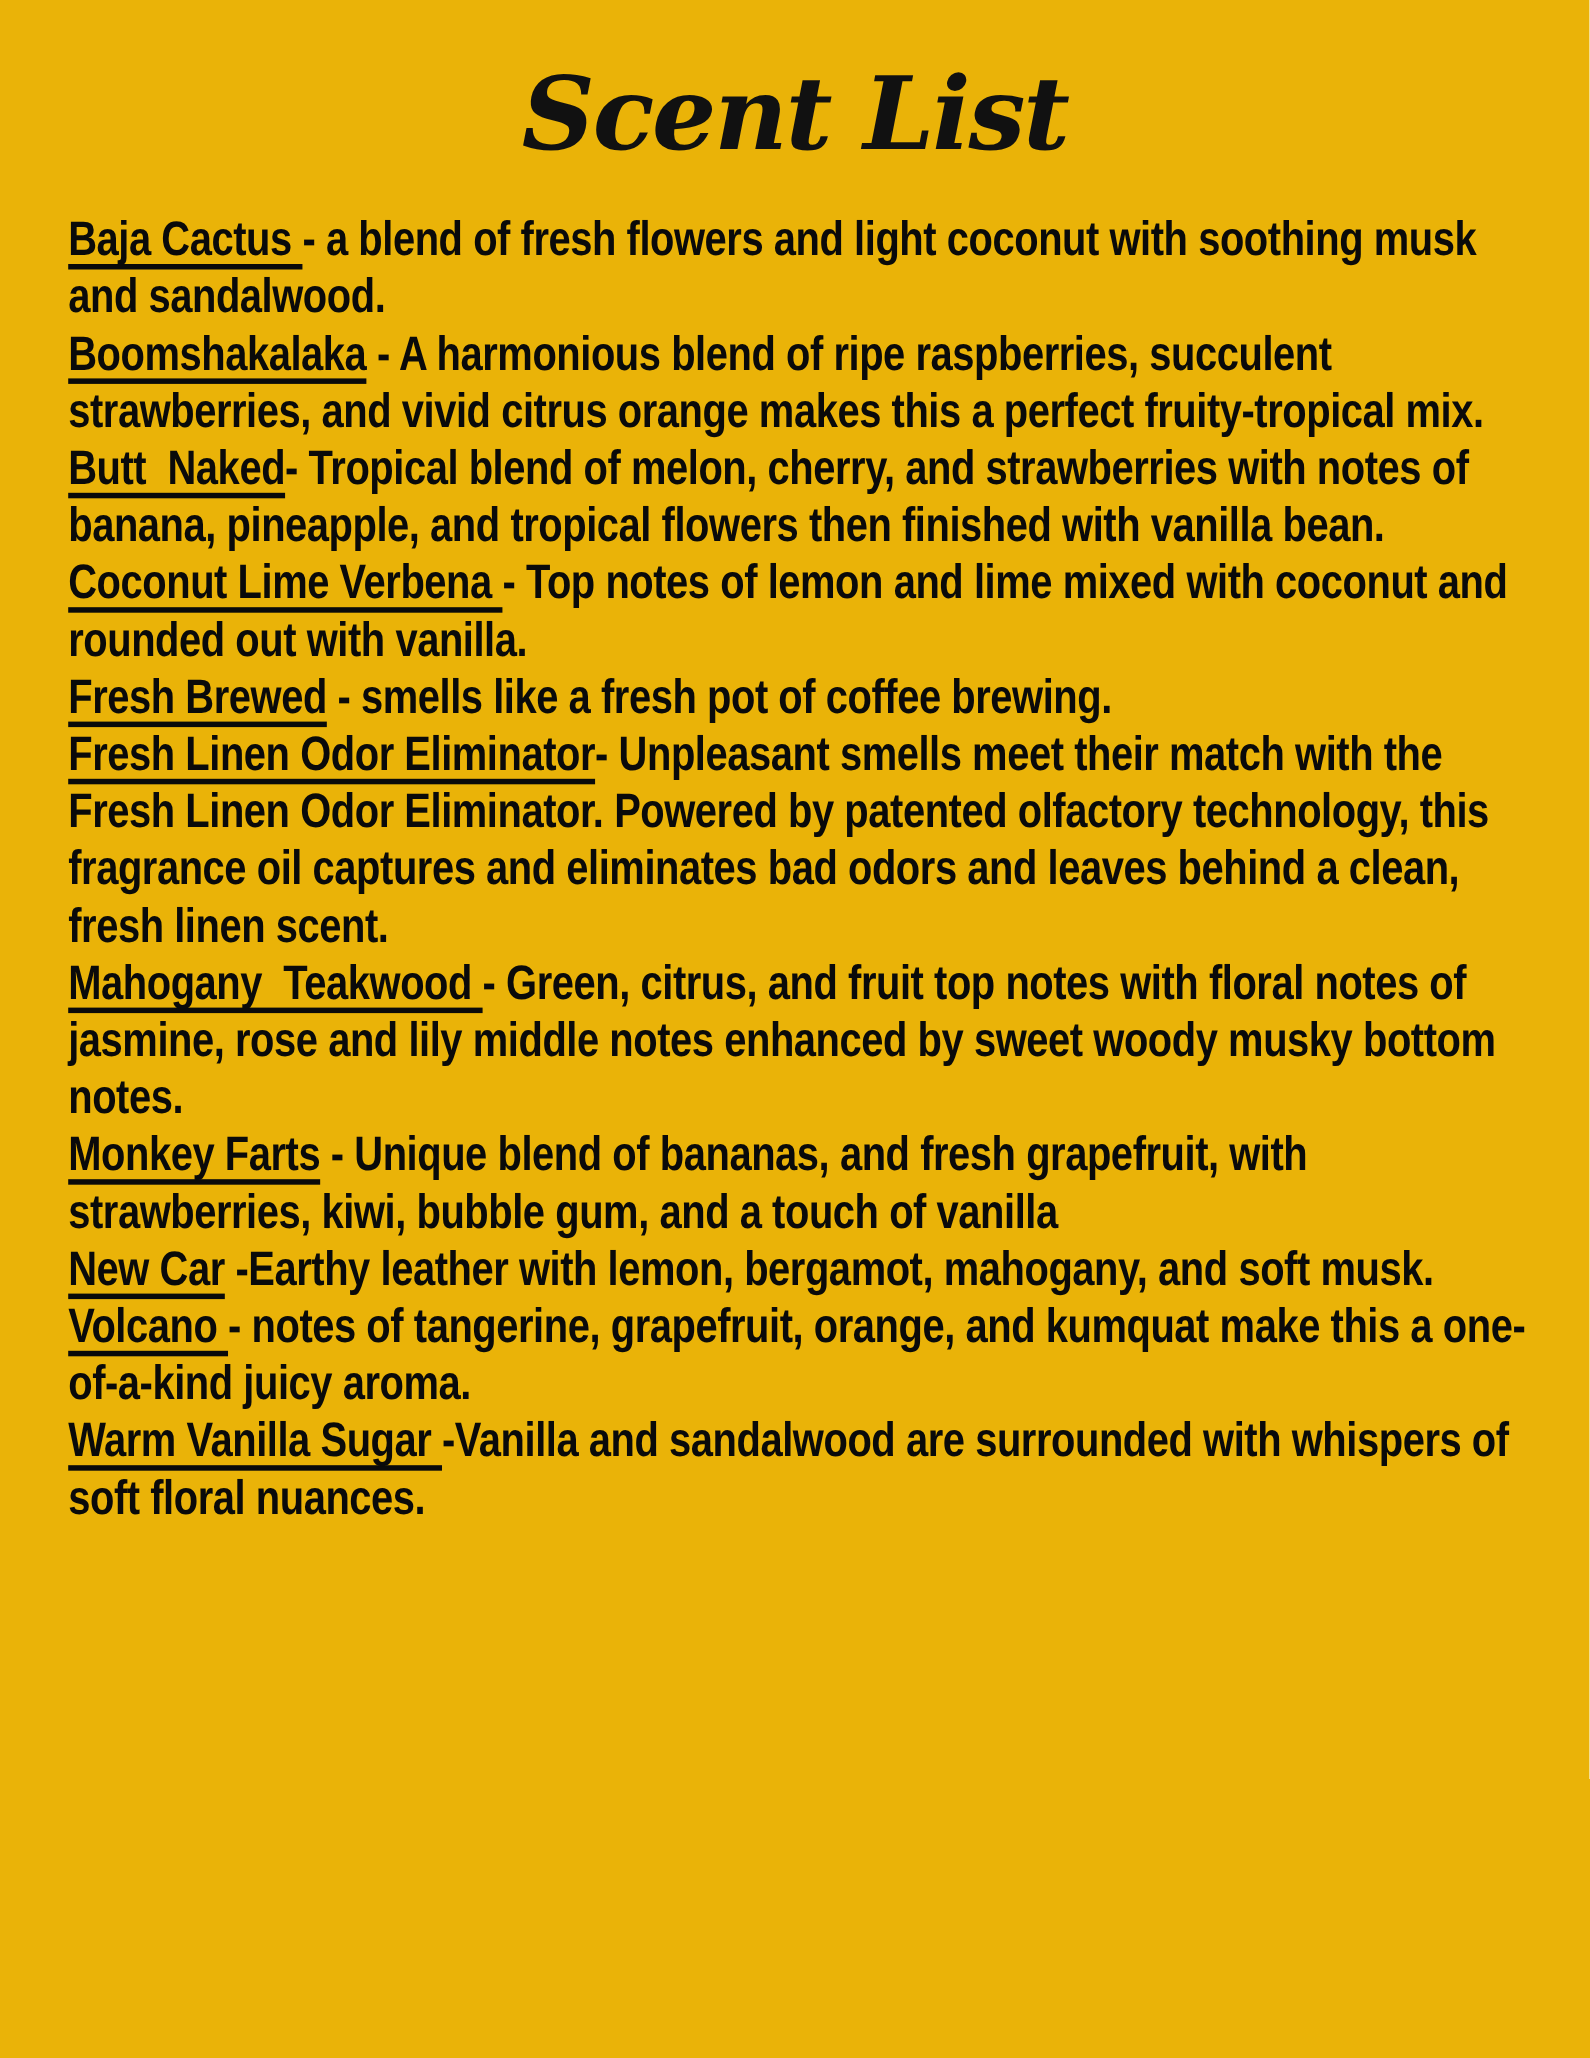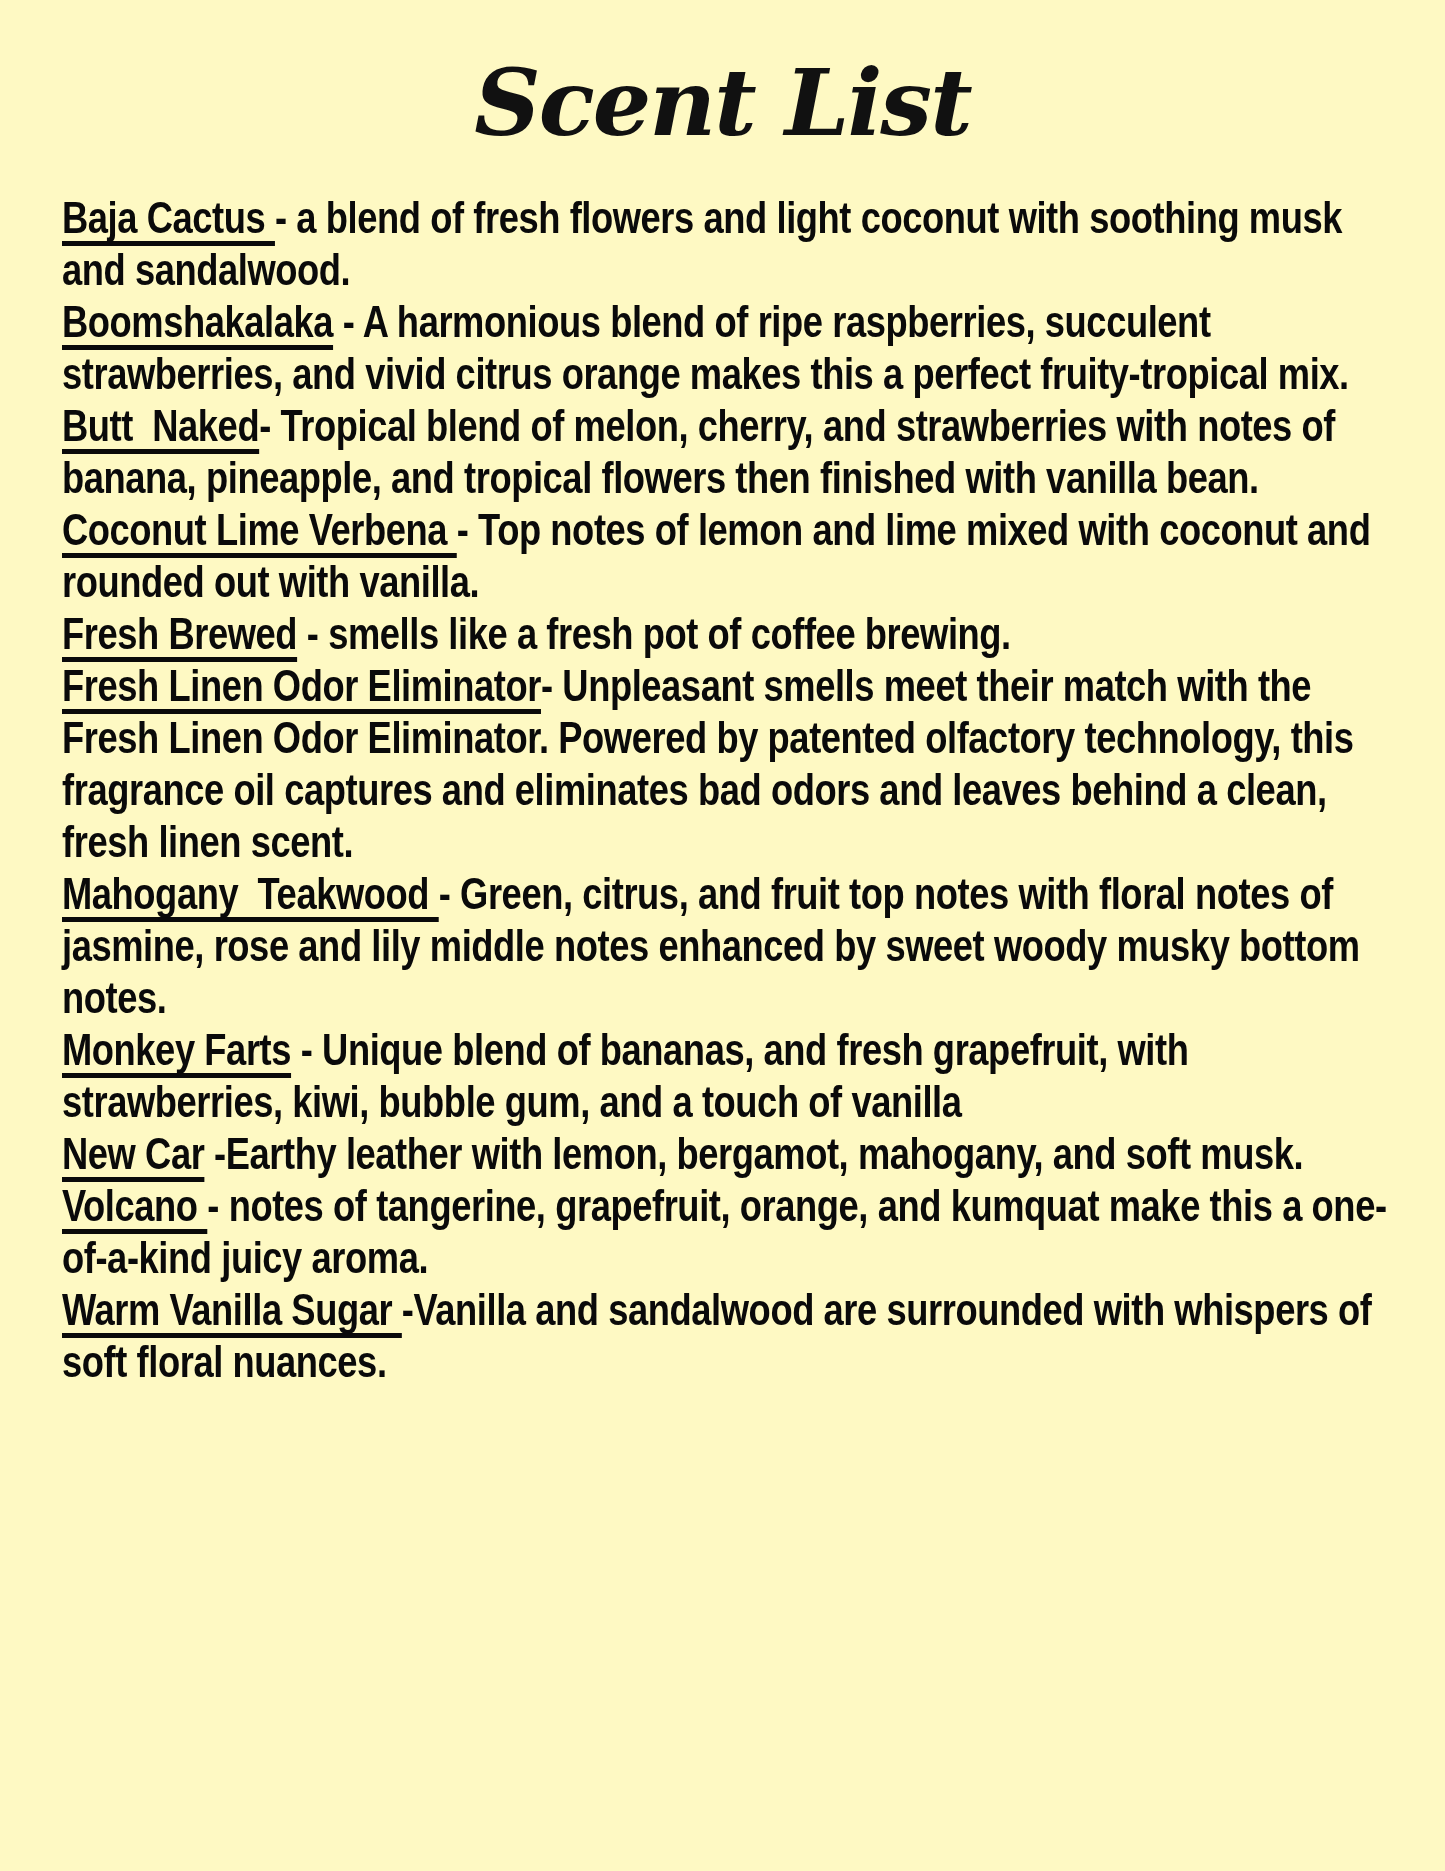--- a/index.html
+++ b/index.html
@@ -1,21 +1,21 @@
 <!DOCTYPE html>
 <html><head>
 <meta charset="utf-8">
 <style>
   * { margin: 0; padding: 0; box-sizing: border-box; }
   html, body { background: #ffffff; }
   .page {
     position: relative;
     width: 1445px;
     height: 1871px;
-    background: #fef9c3;
+    background: #eab308;
     color: #000000;
     overflow: hidden;
     font-family: "Liberation Sans", sans-serif;
   }
   .page-title {
     margin-top: 48px;
     width: 1445px;
     text-align: center;
     font-family: "DejaVu Serif", serif;
     font-style: italic;

